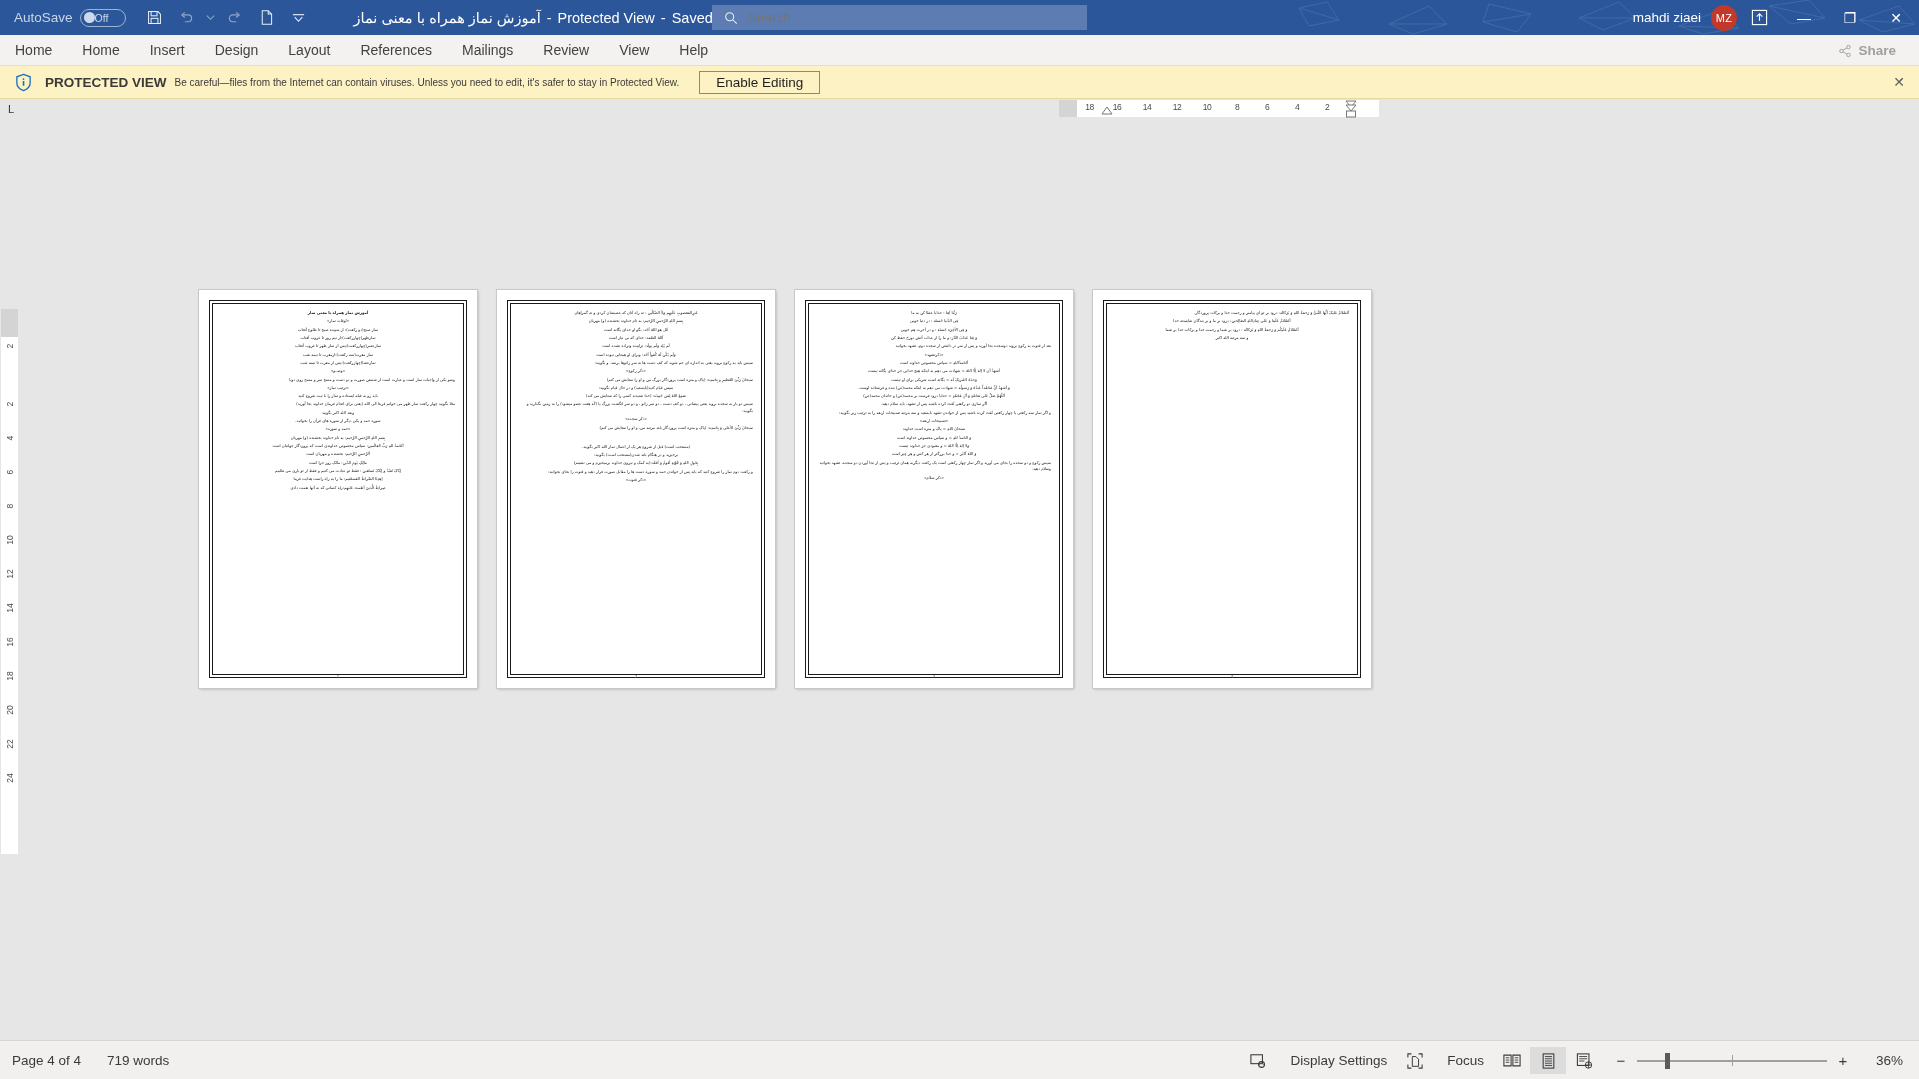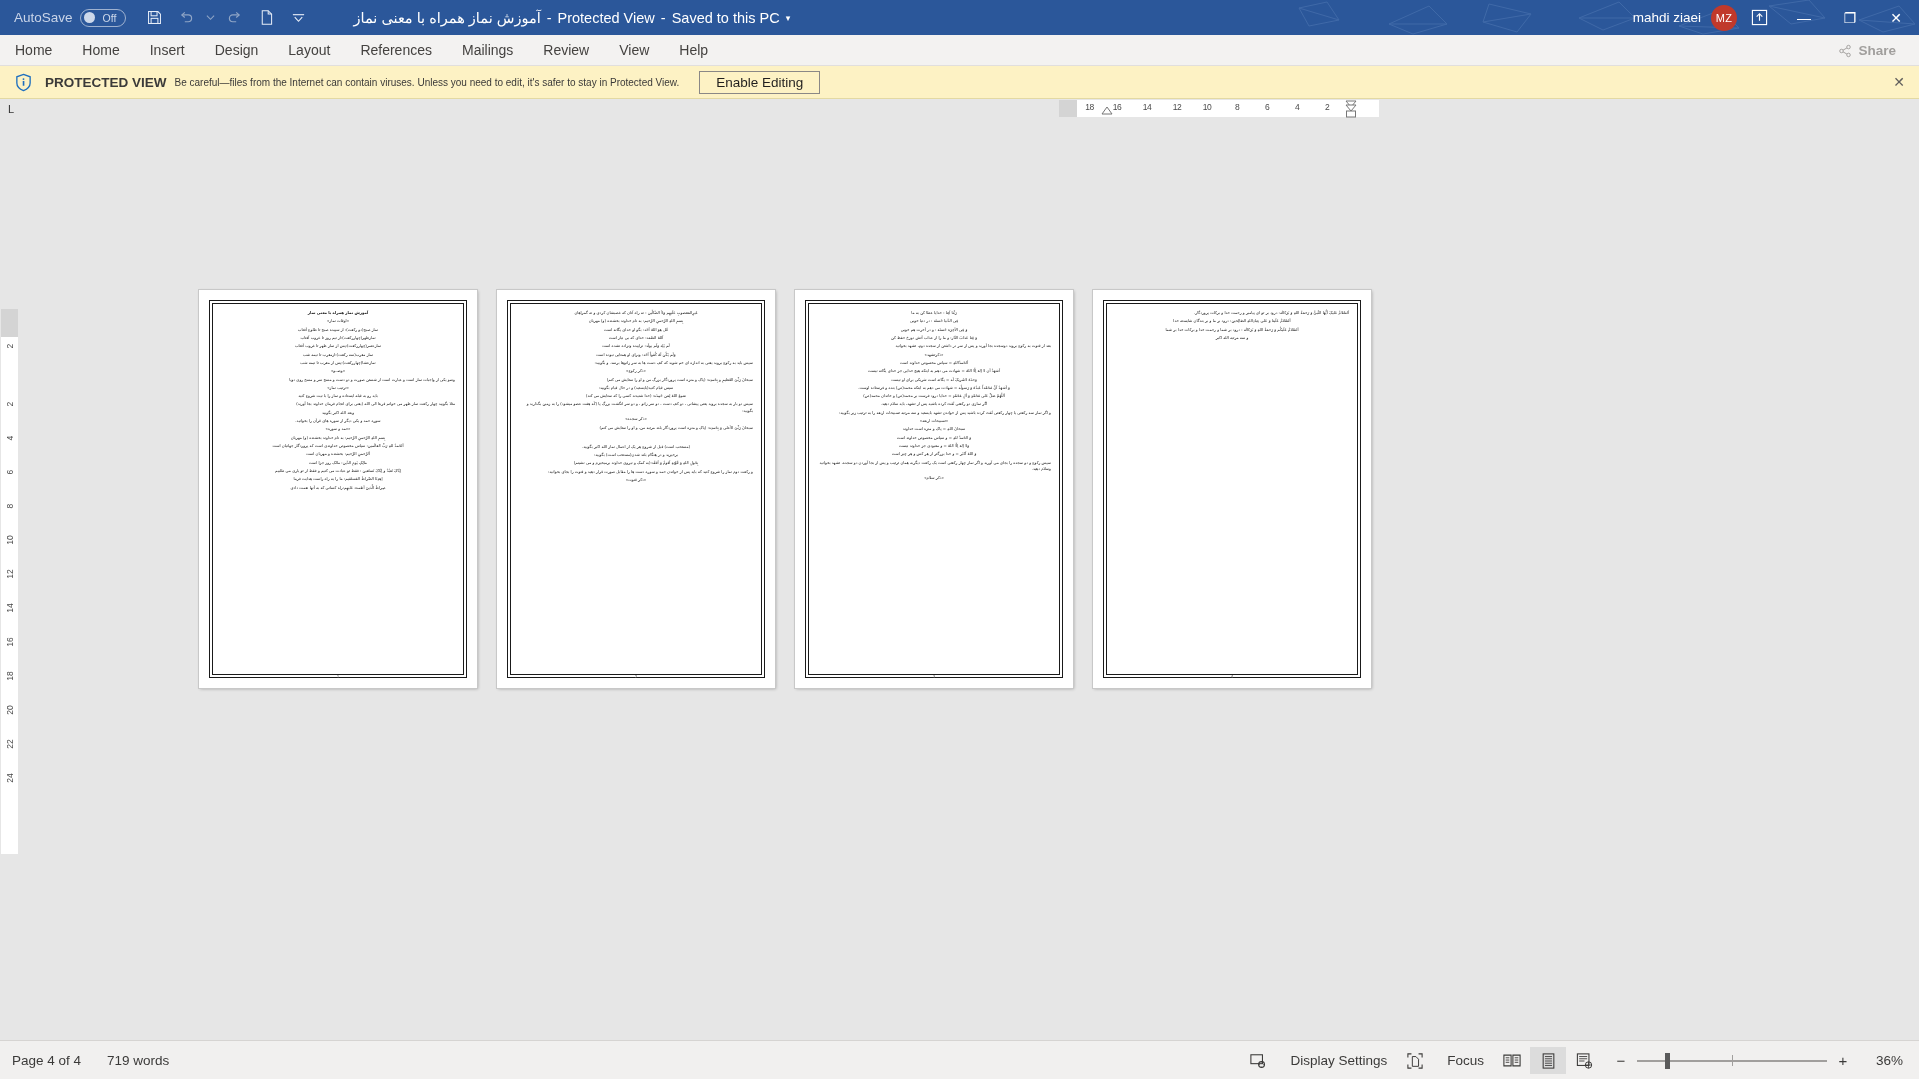--- a/index.html
+++ b/index.html
@@ -23,21 +23,21 @@
   .tb-pattern{
     position:absolute; right:0; top:0; width:640px; height:35px;
     opacity:.20; pointer-events:none;
   }
   .autosave{
     display:flex; align-items:center; gap:7px;
     margin-left:14px; font-size:13.5px; color:#c9d4e8;
   }
   .toggle{
     width:46px;height:18px;border-radius:9px;border:1px solid #9fb2d0;
-    display:flex;align-items:center;gap:8px;padding:0 3px;color:#cdd8ea;font-size:10.5px;
+    display:flex;align-items:center;gap:0;padding:0 3px;color:#cdd8ea;font-size:10.5px;
   }
   .toggle .knob{width:11px;height:11px;border-radius:50%;background:#cdd8ea;}
   .qat{display:flex;align-items:center;gap:2px;margin-left:14px;}
   .qat-btn{
     width:30px;height:28px;display:flex;align-items:center;justify-content:center;
     color:#e8eef8;
   }
   .qat-btn.dim{color:#8fa5c6;}
   .qat-btn svg{display:block;}
   .doctitle{
@@ -256,20 +256,27 @@
 
   <div class="doctitle">
     <span>آموزش نماز همراه با معنی نماز</span>
     <span>-</span>
     <span>Protected View</span>
     <span>-</span>
     <span>Saved to this PC</span>
     <span class="caret">▾</span>
   </div>
 
+  <div class="searchbox">
+    <svg width="14" height="14" viewBox="0 0 16 16">
+        <circle cx="6.5" cy="6.5" r="4.6" fill="none" stroke="#e9eef7" stroke-width="1.2"></circle>
+        <path d="M10 10 L14.5 14.5" stroke="#e9eef7" stroke-width="1.2"></path>
+      </svg>
+    <input style="background: transparent; border: 0px; outline: 0px; color: rgb(233, 238, 247); font-size: 13.5px; font-family: &quot;Liberation Sans&quot;, sans-serif; width: 300px;" placeholder="Search">
+  </div>
 
   <div class="tb-right">
     <span class="username">mahdi ziaei</span>
     <span class="avatar">MZ</span>
     <span class="ribbon-toggle">
       <svg width="17" height="17" viewBox="0 0 18 18">
           <rect x="1.5" y="1.5" width="15" height="15" fill="none" stroke="#ffffff" stroke-width="1.2"></rect>
           <path d="M9 12.5 V5.5 M6 8 L9 5 L12 8" fill="none" stroke="#ffffff" stroke-width="1.2"></path>
         </svg>
     </span>

